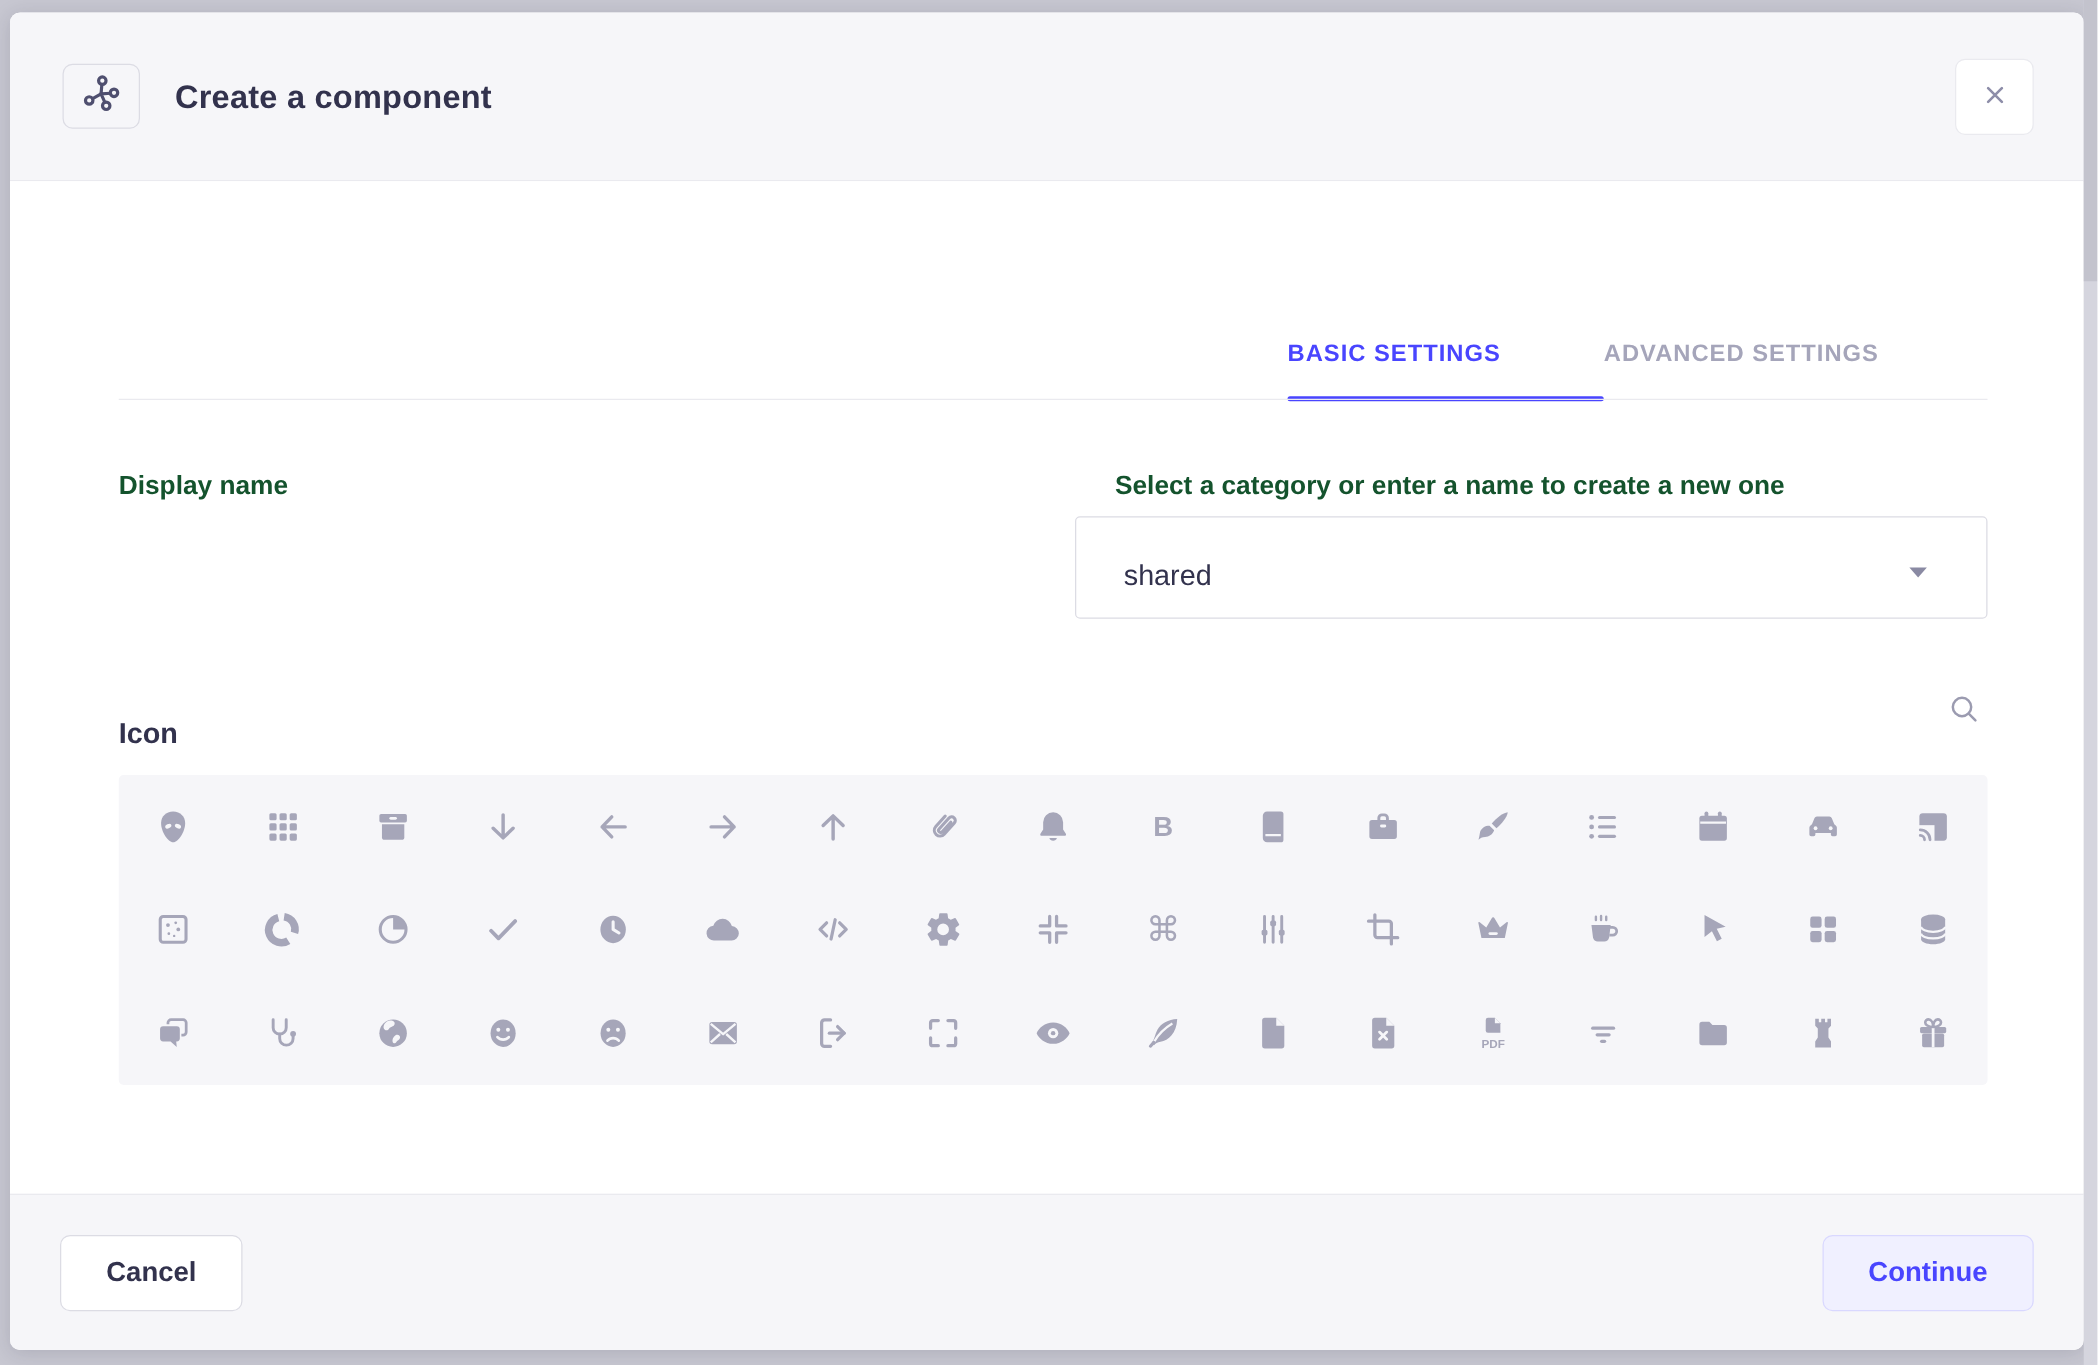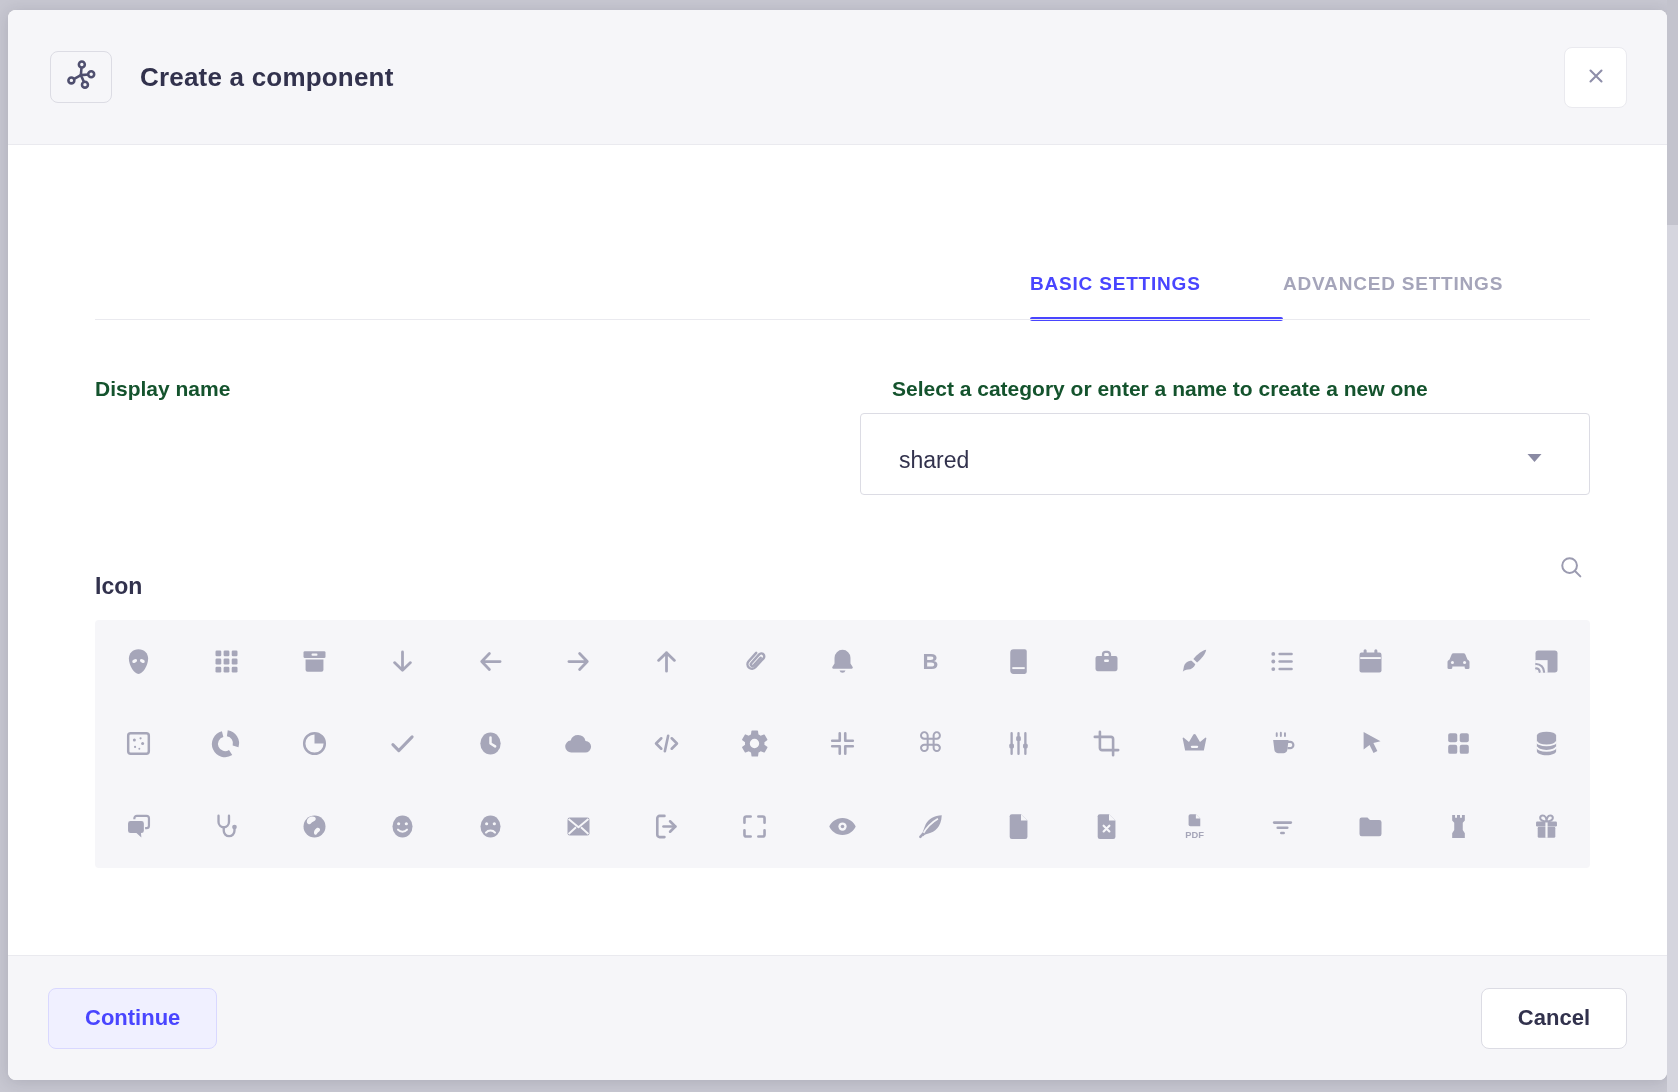--- a/index.html
+++ b/index.html
@@ -531,22 +531,22 @@
                 <rect x="11.2" y="8.4" width="1.6" height="11.8" fill="#f6f6f9"></rect>
                 <path d="M12 8.4c-3 0-4.6-1.4-4.6-2.6C7.4 4.7 8.3 4 9.3 4c1.6 0 2.7 1.9 2.7 4.4m0 0C12 5.9 13.1 4 14.7 4c1 0 1.9.7 1.9 1.8 0 1.2-1.6 2.6-4.6 2.6z" stroke="currentColor" stroke-width="1.5" fill="none"></path>
               </svg>
             </div>
           </div>
       </div>
 
     </div>
 
     <div class="modal-footer">
+      <button class="btn btn-cancel">Cancel</button>
       <button class="btn btn-continue">Continue</button>
-      <button class="btn btn-cancel">Cancel</button>
     </div>
 
   </div>
 
   <div class="scrollbar-track">
     <div class="scrollbar-thumb"></div>
   </div>
 </div>
 
 </body></html>

